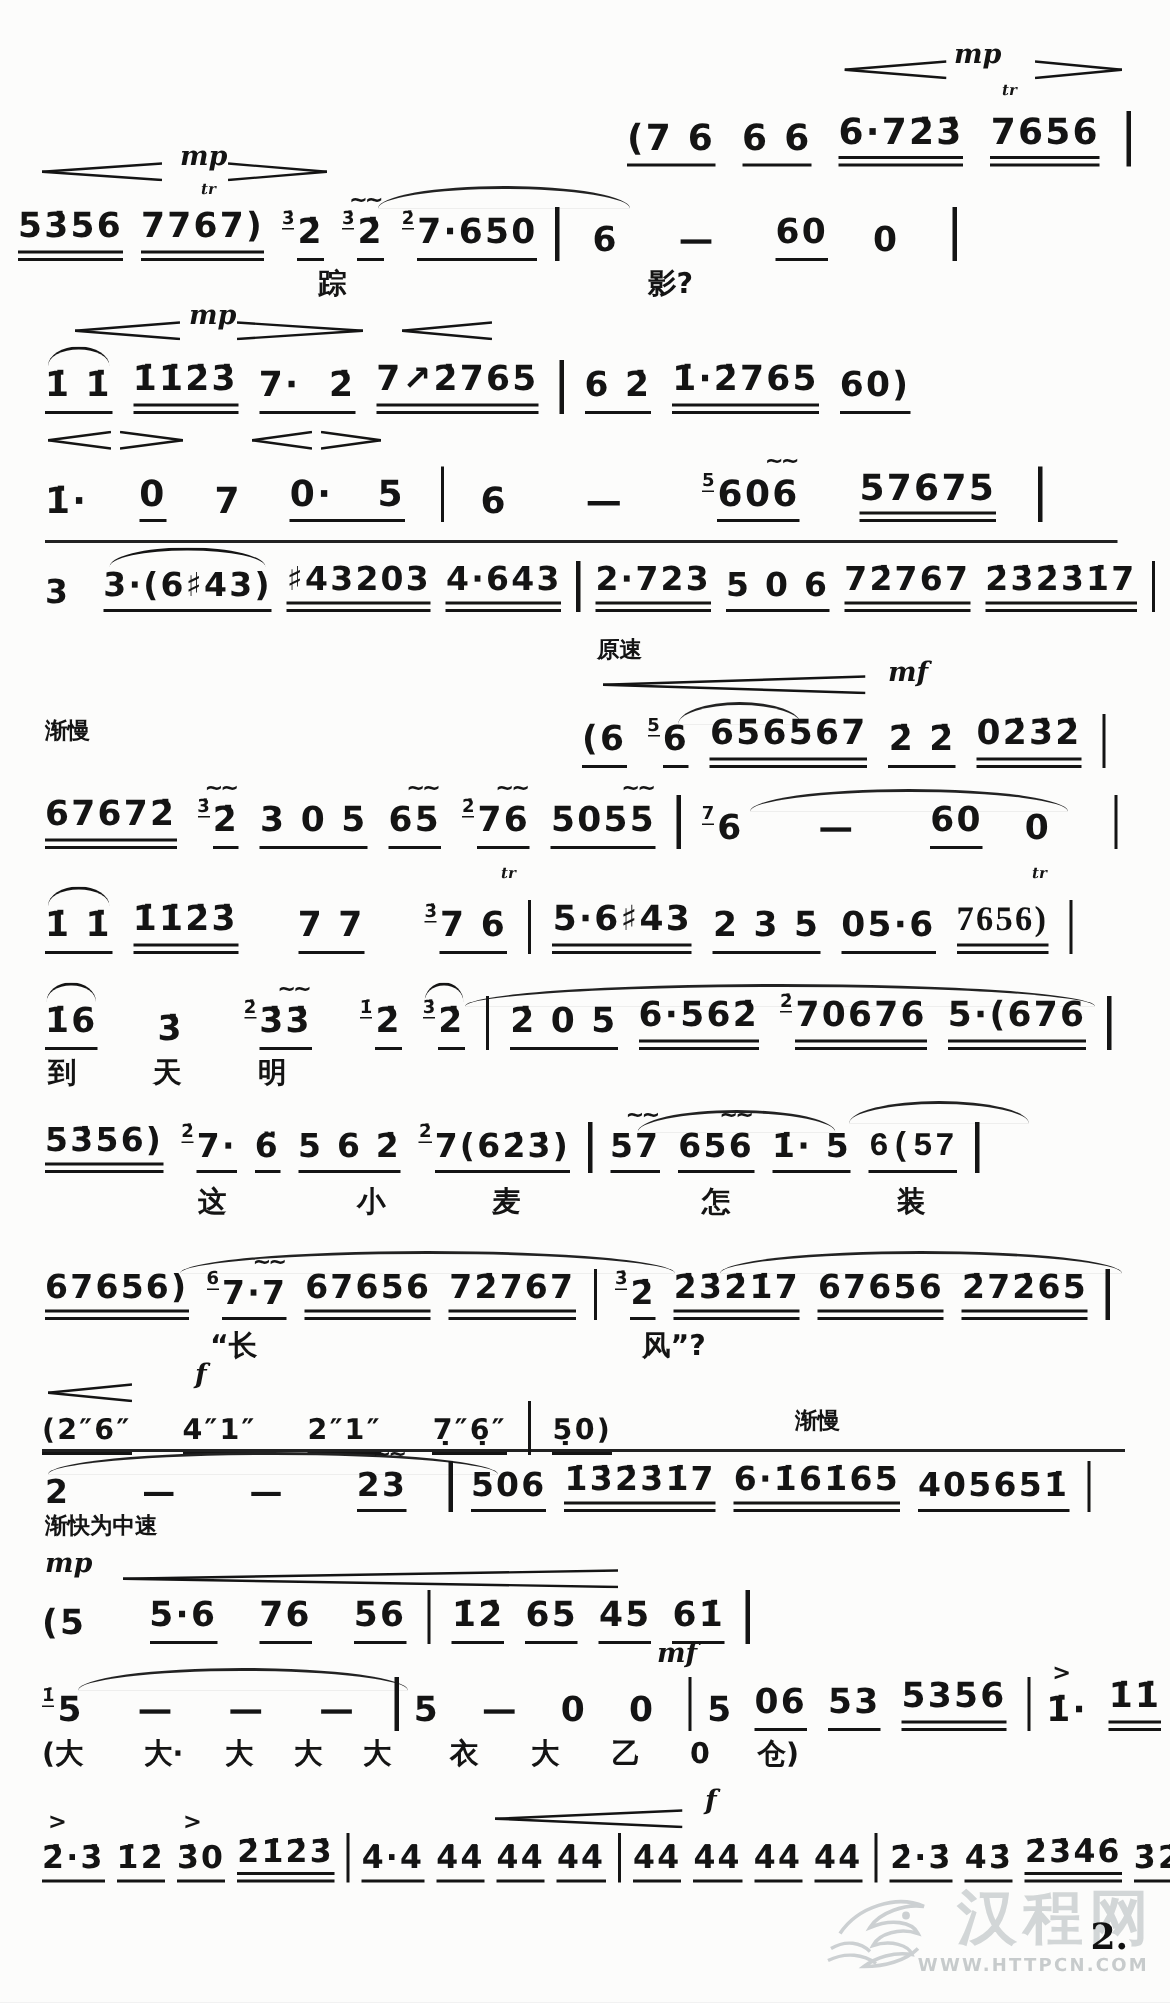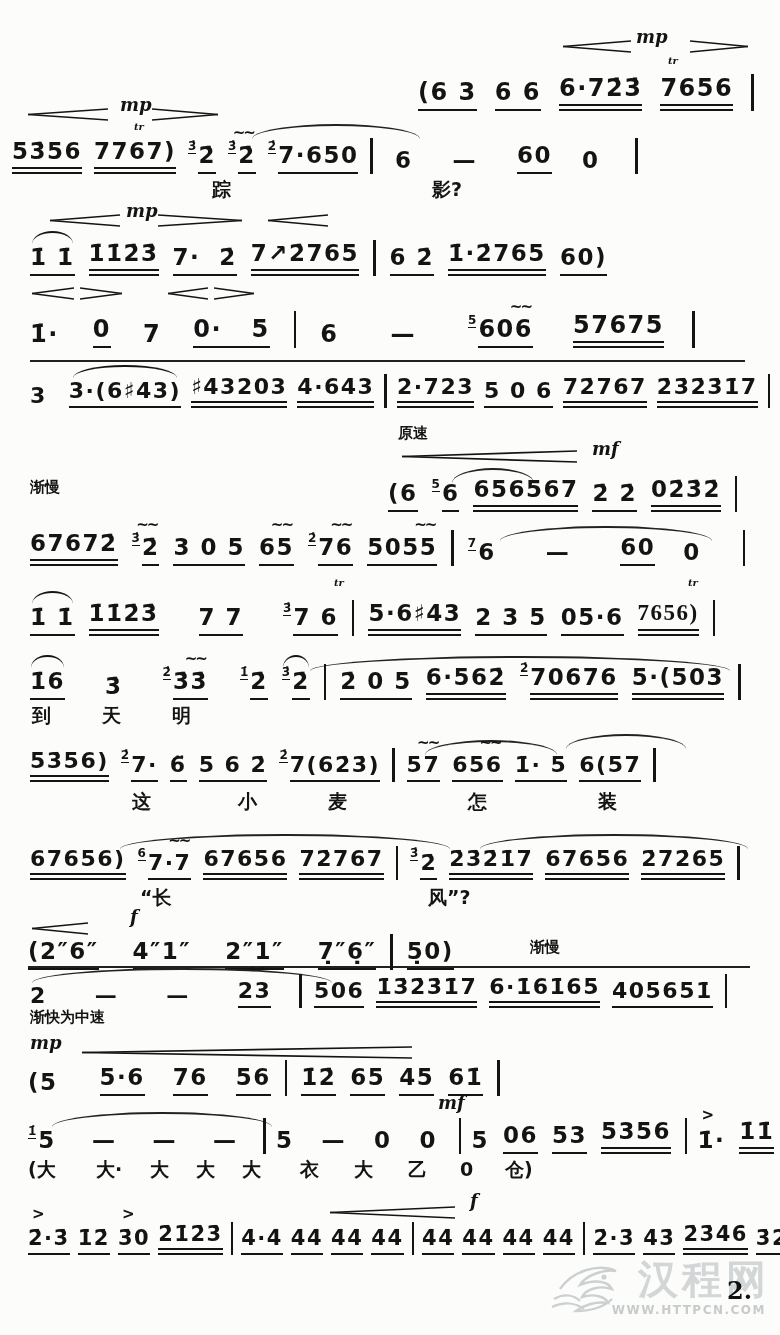--- a/index.html
+++ b/index.html
@@ -48,21 +48,21 @@
             <line x1="0" y1="6.5" x2="68" y2="1" stroke="#141414" stroke-width="1.6"></line>
             <line x1="0" y1="6.5" x2="68" y2="12" stroke="#141414" stroke-width="1.6"></line>
           </svg></div>
         <div class="mark-text" style="left: 636px; top: -2px;">mp</div>
         <div class="mark-hairpin" style="position: absolute; left: 690px; top: 8px;"><svg width="58" height="13">
             <line x1="0" y1="1" x2="58" y2="6.5" stroke="#141414" stroke-width="1.6"></line>
             <line x1="0" y1="12" x2="58" y2="6.5" stroke="#141414" stroke-width="1.6"></line>
           </svg></div>
         <div class="mark-tr" style="left: 668px; top: 26px;">tr</div>
         <div class="notes" style="left: 418px; top: 44px; font-size: 24px;">
-          <span class="tok u1" style="margin-right: 18px;"><span class="txt">(6 3</span></span>
+          <span class="tok u1" style="margin-right: 18px;"><span class="txt">(7 6</span></span>
           <span class="tok u1" style="margin-right: 18px;"><span class="txt">6 6</span></span>
           <span class="tok u2" style="margin-right: 18px;"><span class="txt">6·72̇3̇</span></span>
           <span class="tok u2" style="margin-right: 18px;"><span class="txt">7656</span></span>
           <div class="bar" style="height: 37.2px; margin-right: 18px;"></div>
         </div>
       </div>
       <div class="system" style="top: 100px;">
         <div class="mark-hairpin" style="position: absolute; left: 28px; top: 6px;"><svg width="80" height="13">
             <line x1="0" y1="6.5" x2="80" y2="1" stroke="#141414" stroke-width="1.6"></line>
             <line x1="0" y1="6.5" x2="80" y2="12" stroke="#141414" stroke-width="1.6"></line>
@@ -216,41 +216,41 @@
         <div class="notes" style="left: 30px; top: 18px; font-size: 23px;">
           <span class="tok u1" style="margin-right: 14px;"><span class="txt">1̇6</span><span class="tiearc"></span></span>
           <span class="tok" style="margin-right: 14px; margin-left: 26px;"><span class="txt">3̇</span></span>
           <span class="tok u1" style="margin-right: 14px; margin-left: 26px;"><span class="grace">2̇</span><span class="txt">3̇3̇</span><span class="trill">~~</span></span>
           <span class="tok u1" style="margin-right: 14px; margin-left: 18px;"><span class="grace">1̇</span><span class="txt">2̇</span></span>
           <span class="tok u1" style="margin-right: 14px;"><span class="grace">3̇</span><span class="txt">2̇</span><span class="tiearc"></span></span>
           <div class="bar" style="height: 35.65px; margin-right: 14px;"></div>
           <span class="tok u1" style="margin-right: 14px;"><span class="txt">2̇ 0 5</span></span>
           <span class="tok u2" style="margin-right: 14px;"><span class="txt">6·562̇</span></span>
           <span class="tok u2" style="margin-right: 14px;"><span class="grace">2̇</span><span class="txt">70676</span></span>
-          <span class="tok u2" style="margin-right: 14px;"><span class="txt">5·(503</span></span>
+          <span class="tok u2" style="margin-right: 14px;"><span class="txt">5·(676</span></span>
           <div class="bar" style="height: 35.65px; margin-right: 14px;"></div>
         </div>
         <span class="lyr" style="left: 32px; top: 60px;">到</span>
         <span class="lyr" style="left: 102px; top: 60px;">天</span>
         <span class="lyr" style="left: 172px; top: 60px;">明</span>
       </div>
       <div class="system" style="top: 732px;">
         <div class="slur" style="left: 425px; top: 8px; width: 132px;"></div>
         <div class="slur" style="left: 566px; top: 2px; width: 120px;"></div>
         <div class="notes" style="left: 30px; top: 16px; font-size: 22px;">
           <span class="tok u2" style="margin-right: 12px;"><span class="txt">53̇56)</span></span>
           <span class="tok u1" style="margin-right: 12px;"><span class="grace">2̇</span><span class="txt">7·</span></span>
           <span class="tok u1" style="margin-right: 12px;"><span class="txt">6̈</span></span>
           <span class="tok u1" style="margin-right: 12px;"><span class="txt">5 6 2̇</span></span>
           <span class="tok u1" style="margin-right: 12px;"><span class="grace">2̇</span><span class="txt">7(62̇3̇)</span></span>
           <div class="bar" style="height: 34.1px; margin-right: 12px;"></div>
           <span class="tok u1" style="margin-right: 12px;"><span class="txt">57</span><span class="trill">~~</span></span>
           <span class="tok u1" style="margin-right: 12px;"><span class="txt">656</span><span class="trill">~~</span></span>
           <span class="tok u1" style="margin-right: 12px;"><span class="txt">1̇· 5</span></span>
-          <span class="tok u1" style="margin-right: 12px;"><span class="txt">6(57</span></span>
+          <span class="tok u1" style="margin-right: 12px; font-family: Liberation Mono, monospace;"><span class="txt">6(57</span></span>
           <div class="bar" style="height: 34.1px; margin-right: 12px;"></div>
         </div>
         <span class="lyr" style="left: 132px; top: 60px;">这</span>
         <span class="lyr" style="left: 238px; top: 60px;">小</span>
         <span class="lyr" style="left: 328px; top: 60px;">麦</span>
         <span class="lyr" style="left: 468px; top: 60px;">怎</span>
         <span class="lyr" style="left: 598px; top: 60px;">装</span>
       </div>
       <div class="system" style="top: 828px;">
         <div class="slur" style="left: 120px; top: 6px; width: 330px;"></div>
@@ -271,21 +271,21 @@
         <span class="lyr" style="left: 428px; top: 60px;">风”?</span>
       </div>
       <div class="system" style="top: 910px;">
         <div class="mark-hairpin" style="position: absolute; left: 32px; top: 10px;"><svg width="56" height="13">
             <line x1="0" y1="6.5" x2="56" y2="1" stroke="#141414" stroke-width="1.6"></line>
             <line x1="0" y1="6.5" x2="56" y2="12" stroke="#141414" stroke-width="1.6"></line>
           </svg></div>
         <div class="mark-text" style="left: 130px; top: -2px;">f</div>
         <div class="mark-label" style="left: 530px; top: 30px;">渐慢</div>
         <div class="hline" style="left: 28px; top: 56px; width: 722px;"></div>
-        <div class="notes" style="left: 28px; top: 24px; font-size: 23px;">
+        <div class="notes" style="left: 28px; top: 24px; font-size: 19px;">
           <span class="tok u1" style="margin-right: 14px;"><span class="txt">(2″6″</span></span>
           <span class="tok u1" style="margin-right: 14px; margin-left: 20px;"><span class="txt">4″1″</span></span>
           <span class="tok u1" style="margin-right: 14px; margin-left: 20px;"><span class="txt">2″1″</span></span>
           <span class="tok u1" style="margin-right: 14px; margin-left: 20px;"><span class="txt">7̣″6̣″</span></span>
           <div class="bar" style="height: 35.65px; margin-right: 14px;"></div>
           <span class="tok u1" style="margin-right: 14px;"><span class="txt">5̣0)</span></span>
         </div>
       </div>
       <div class="system" style="top: 960px;">
         <div class="slur" style="left: 32px; top: 8px; width: 300px;"></div>

